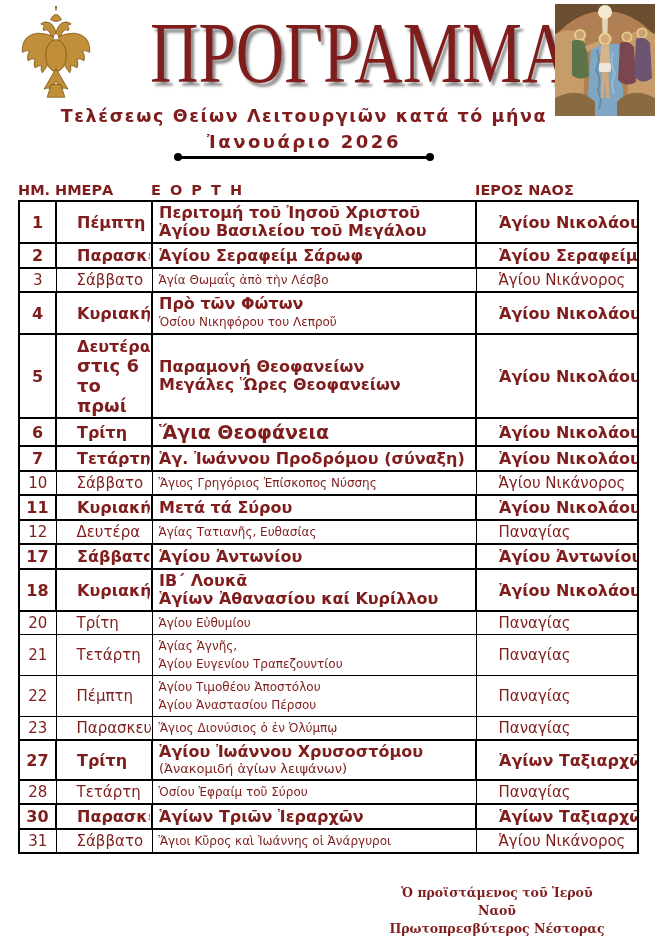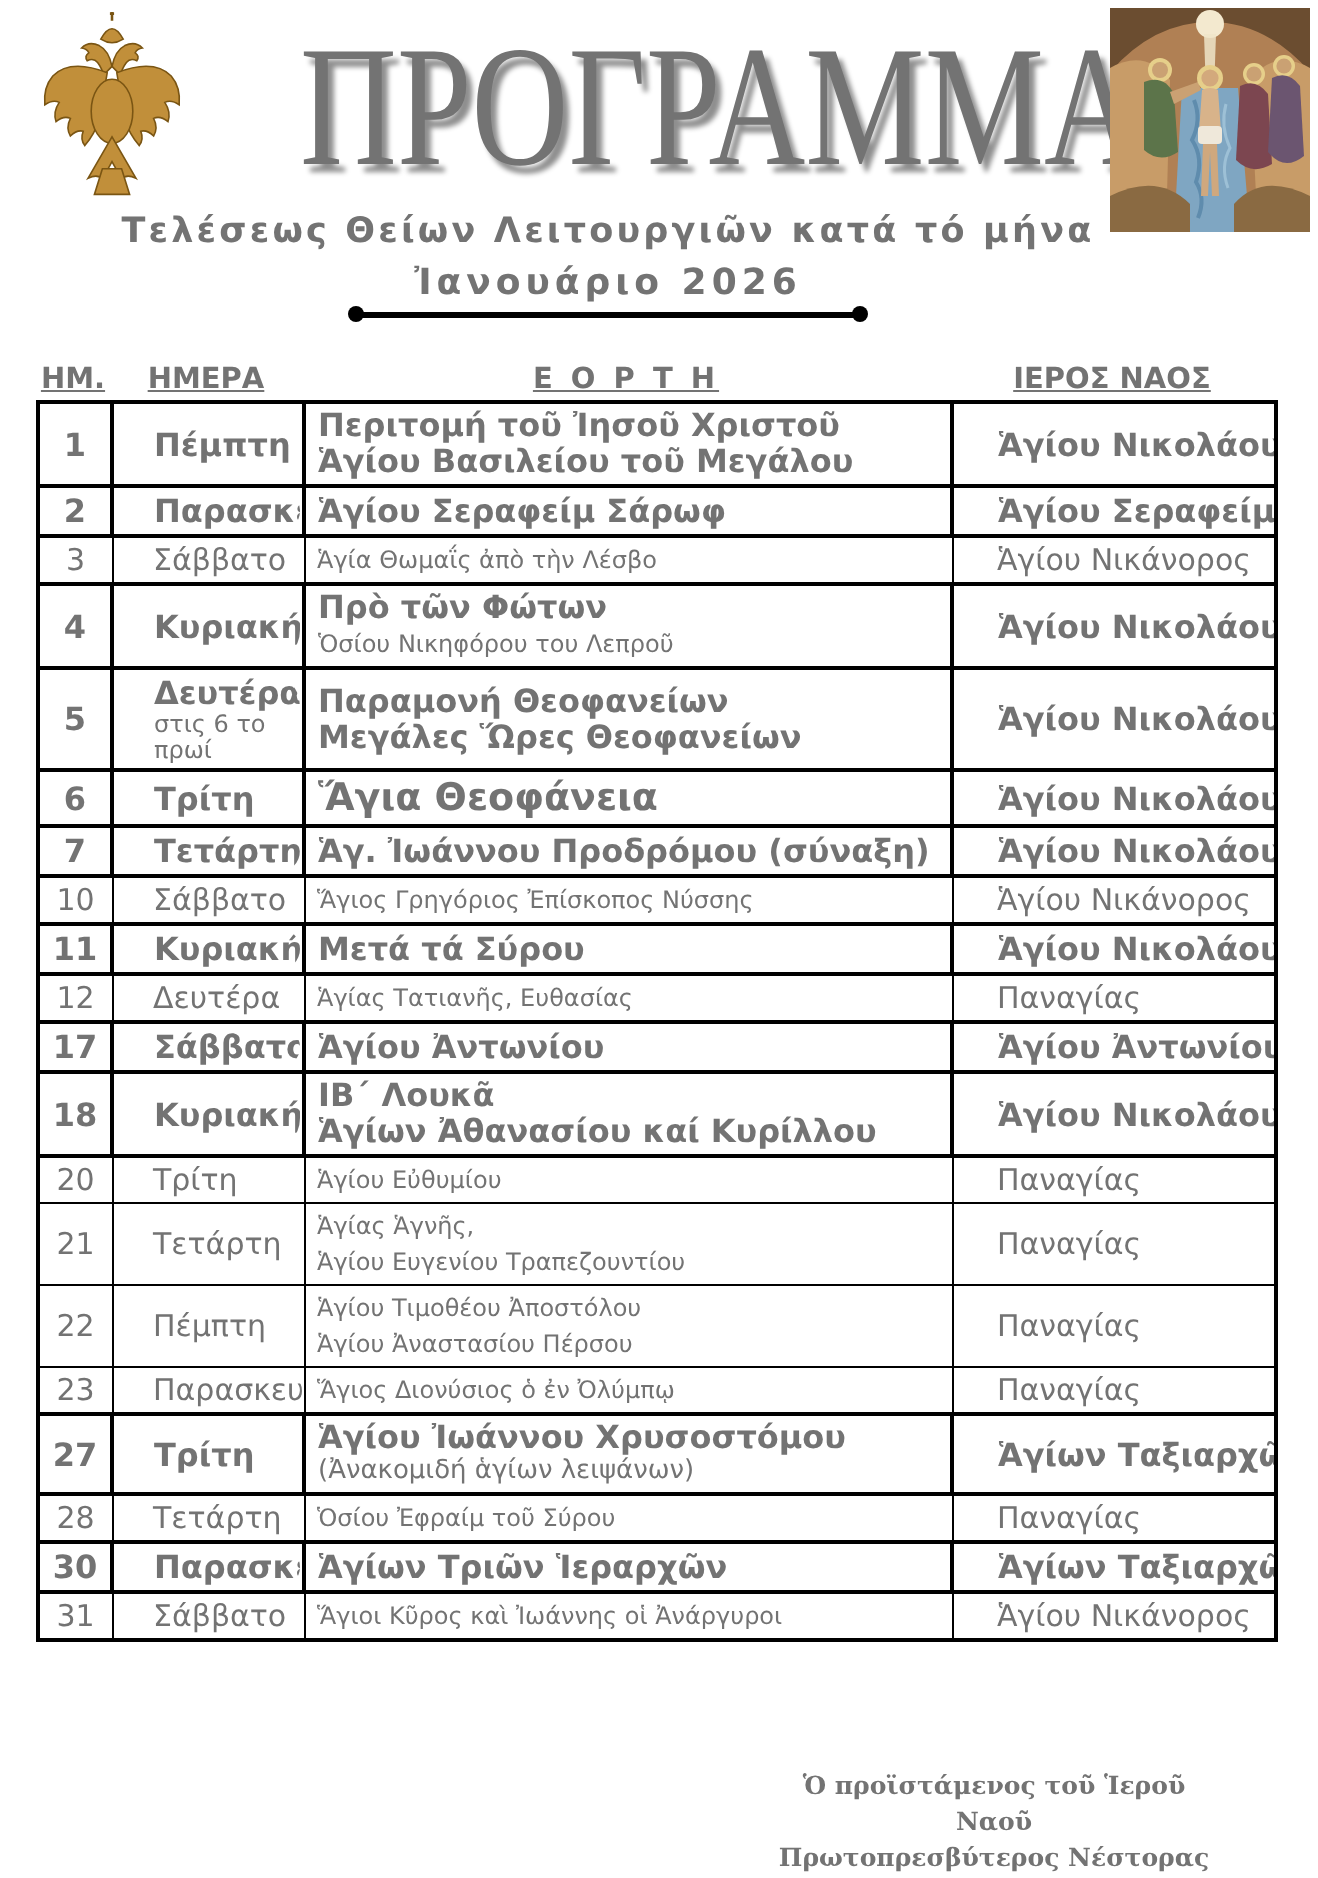--- a/index.html
+++ b/index.html
@@ -1,47 +1,47 @@
 <!DOCTYPE html>
 <html><head>
 <meta charset="utf-8">
 <style>
   html,body { margin:0; padding:0; background:#fff; }
   .page {
     position:relative; width:659px; height:939px; background:#ffffff;
-    font-family:"DejaVu Sans","Liberation Sans",sans-serif; color:#737373;
+    font-family:"DejaVu Sans","Liberation Sans",sans-serif; color:#7f1d1d;
     overflow:hidden;
   }
   
   .eagle { position:absolute; left:16px; top:6px; width:80px; height:96px; }
   .page-title {
     position:absolute; left:100px; top:10px; width:455px; text-align:center;
     font-family:"Liberation Serif","DejaVu Serif",serif;
     font-size:86px; line-height:1.0; font-weight:400; white-space:nowrap;
     transform:scaleX(0.78); transform-origin:50% 0;
     text-shadow:4px 4px 3px #8f8f8f;
   }
   .icon-img { position:absolute; right:4px; top:4px; width:100px; height:112px; }
   .subtitle { position:absolute; top:106px; left:0; width:608px; text-align:center; }
   .subtitle-1 { font-weight:700; font-size:17.5px; letter-spacing:1.6px; }
   .subtitle-2 { font-weight:700; font-size:18px; letter-spacing:2.5px; margin-top:5px; }
   .month-rule { display:flex; align-items:center; justify-content:center; width:260px; margin:1px auto 0; }
   .month-rule .dot { width:8px; height:8px; border-radius:50%; background:#000; flex:0 0 auto; }
   .month-rule .bar { flex:1 1 auto; height:3px; background:#000; margin:0 -1px; }
   
   .col-heads { position:absolute; top:182px; left:18px; width:619px; display:flex; font-weight:700; font-size:14.5px; }
-  .col-heads span { display:block; text-align:center;text-decoration:underline; }
+  .col-heads span { display:block; text-align:left; }
   .ch-1 { width:37px; } .ch-2 { width:96px; } .ch-3 { width:324px; letter-spacing:2px; } .ch-4 { width:162px; }
   
   table.program { position:absolute; top:200px; left:18px; width:619px; border-collapse:collapse; border:2px solid #000; table-layout:fixed; }
   td { border:1px solid #000; padding:2px 6px; font-size:15px; font-weight:400; vertical-align:middle; overflow:hidden; }
   tr.em td { border:2px solid #000; font-weight:700; font-size:16px; }
   td.day { text-align:center; padding:2px 1px; }
   td.weekday { padding-left:20px;border-radius:19px; }
-  .wd-sub { display:block; font-size:12px; font-weight:400; line-height:1.1; }
+  .wd-sub { display:block; font-size:18px; font-weight:700; line-height:1.1; }
   .feast-line { display:block; line-height:18px; white-space:nowrap; }
   .fl-b  { font-weight:700; }
   .fl-n  { font-weight:400; font-size:12px; }
   .fl-s  { font-weight:400; font-size:13px; line-height:16px; }
   .fl-bl { font-weight:700; font-size:19px; line-height:22px; }
   td.church { padding-left:22px; white-space:nowrap; }
   td.ch-bl { font-size:18px; }
   
   .footer {
     position:absolute; top:884px; right:47px; width:230px; text-align:center;

